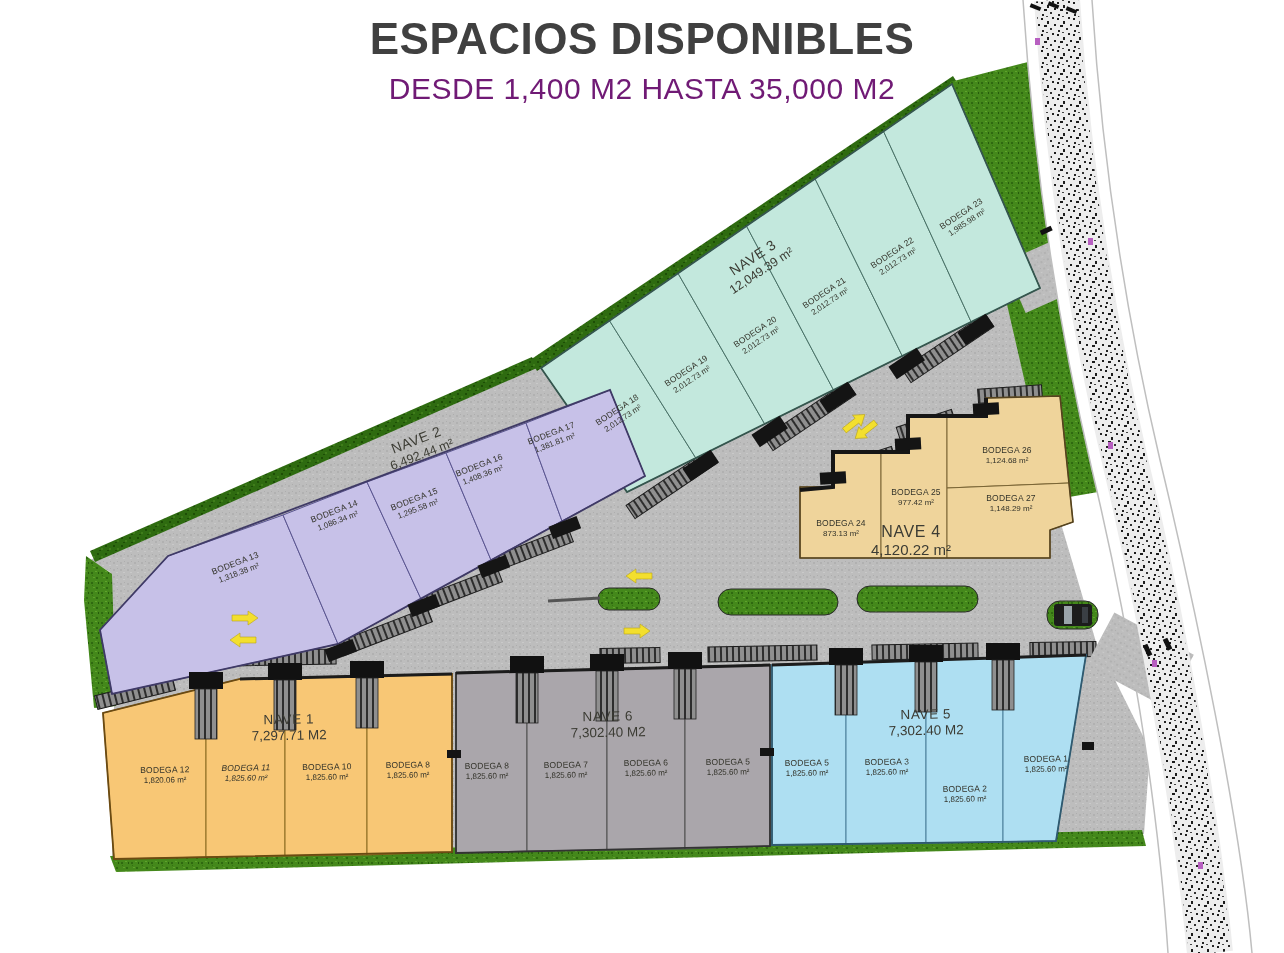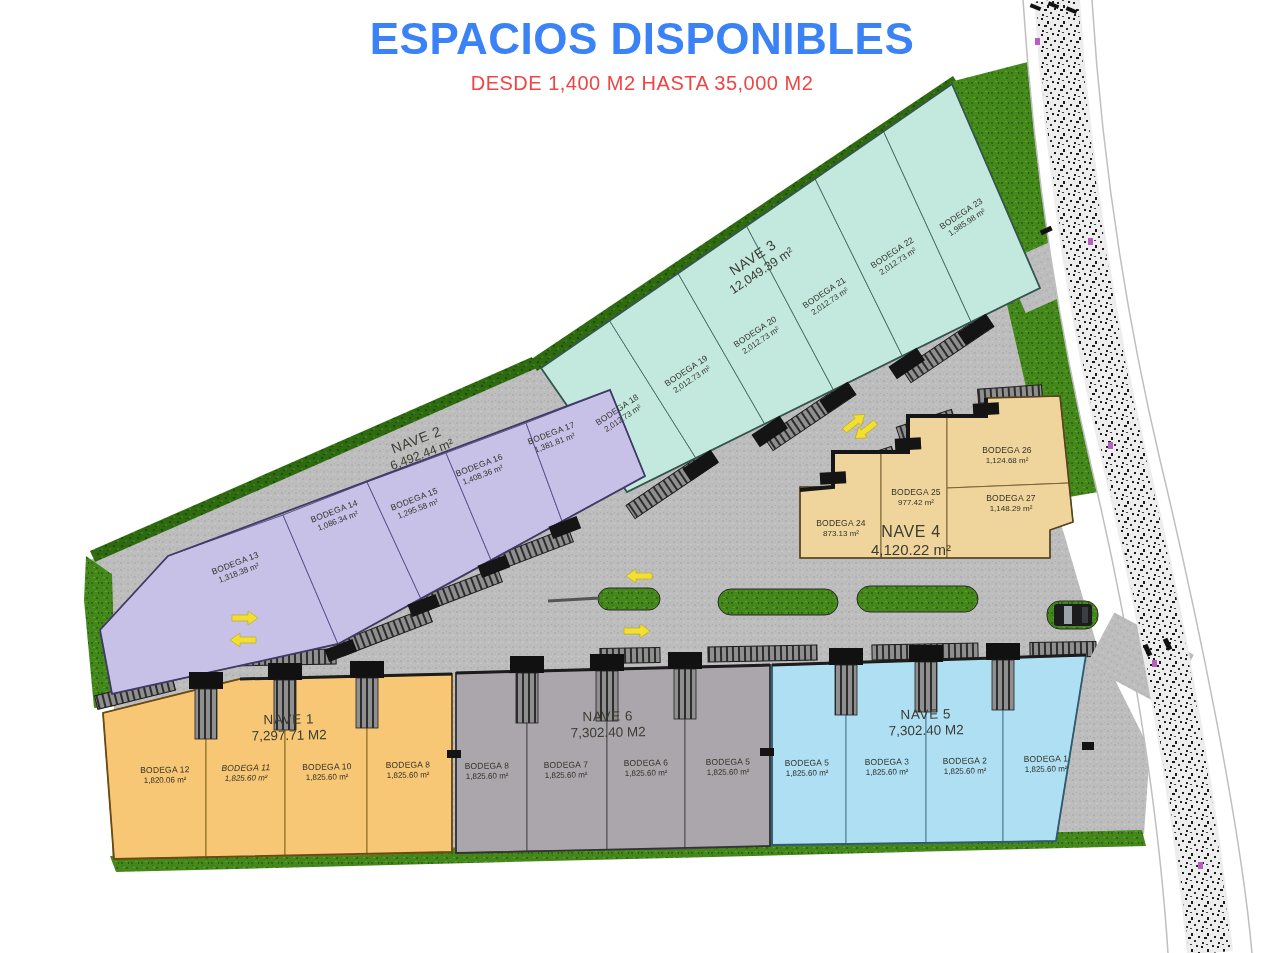--- a/index.html
+++ b/index.html
@@ -1,21 +1,21 @@
 <!DOCTYPE html>
 <html><head>
 <meta charset="utf-8">
 <style>
   html,body{margin:0;padding:0;background:#fff;}
   .stage{position:relative;width:1284px;height:953px;background:#fff;overflow:hidden;
          font-family:"Liberation Sans",sans-serif;}
   .stage svg{position:absolute;left:0;top:0;}
   .hdr{position:absolute;left:0;top:14px;width:1284px;text-align:center;pointer-events:none;}
-  .hdr .t1{font-size:44px;font-weight:bold;color:#3b82f6;letter-spacing:.5px;}
-  .hdr .t2{font-size:20px;color:#ef4444;margin-top:8px;letter-spacing:.5px;}
+  .hdr .t1{font-size:44px;font-weight:bold;color:#404040;letter-spacing:.5px;}
+  .hdr .t2{font-size:30px;color:#701a75;margin-top:8px;letter-spacing:.5px;}
   .lb{position:absolute;text-align:center;color:#33332a;white-space:nowrap;line-height:1.25;}
   .lb .n{font-size:8.5px;letter-spacing:.2px;}
   .lb .a{font-size:8px;}
   .nt{position:absolute;text-align:center;color:#3c3c34;white-space:nowrap;line-height:1.2;}
   .nt .n{font-size:14px;letter-spacing:.6px;}
   .nt .a{font-size:12.5px;}
   .nt.big .n{font-size:16px;text-align:center;}
   .nt.big .a{font-size:15px;}
   .nt.bot .n,.nt.bot .a{font-size:13.5px;}
 </style>
@@ -378,21 +378,21 @@
     </div>
 
 <div class="lb" style="left:807px;top:768px;transform:translate(-50%,-50%) rotate(-1deg);">
       <div class="n">BODEGA 5</div>
       <div class="a">1,825.60 m²</div>
     </div>
 <div class="lb" style="left:887px;top:767px;transform:translate(-50%,-50%) rotate(-1deg);">
       <div class="n">BODEGA 3</div>
       <div class="a">1,825.60 m²</div>
     </div>
-<div class="lb" style="left:965px;top:766px;transform:translate(-50%,-50%) rotate(-1deg);text-align:center;">
+<div class="lb" style="left:965px;top:794px;transform:translate(-50%,-50%) rotate(-1deg);text-align:center;">
       <div class="n">BODEGA 2</div>
       <div class="a">1,825.60 m²</div>
     </div>
 <div class="lb" style="left:1046px;top:764px;transform:translate(-50%,-50%) rotate(-1deg);">
       <div class="n">BODEGA 1</div>
       <div class="a">1,825.60 m²</div>
     </div>
 
 </div>
 

